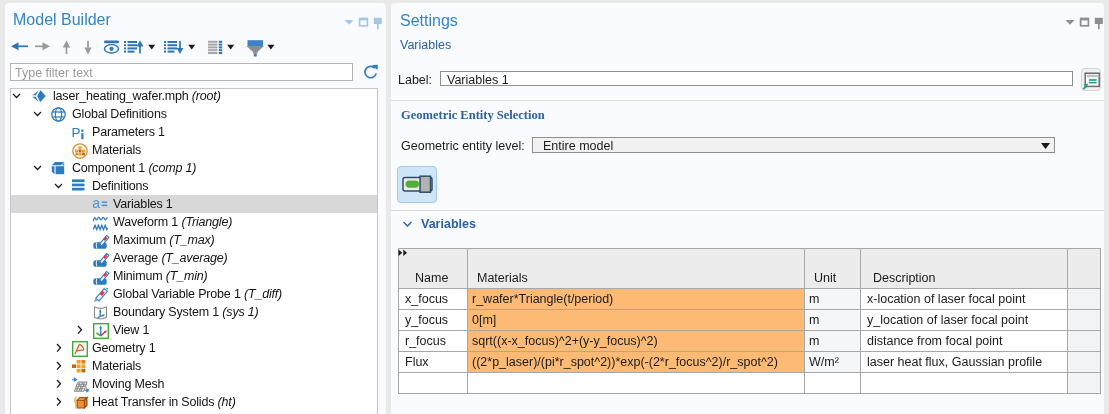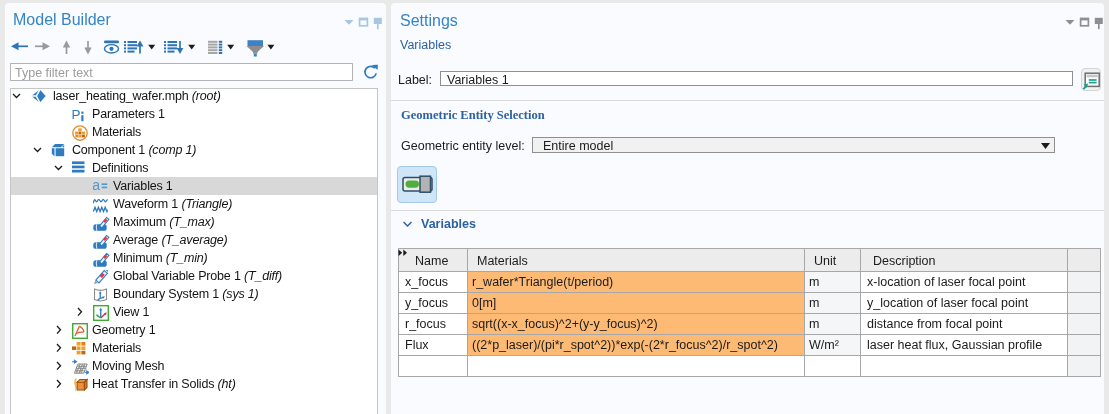--- a/index.html
+++ b/index.html
@@ -138,20 +138,38 @@
         </span>
         <span class="ticon" style="left:20px">
           <svg width="15" height="14" viewBox="0 0 15 14">
             <path d="M0.4 7 L8.8 0.4 L14.7 7 L8.8 13.7 Z" fill="#2e7bbf"></path>
             <path d="M0.2 7.1 L5.3 7.1 M5.3 7.1 L9 0.3 M5.3 7.1 L9 14" stroke="#ffffff" stroke-width="1.5" fill="none"></path>
           </svg>
         </span>
         <span class="tlabel" style="left:42px">laser_heating_wafer.mph <span class="it">(root)</span></span>
       </div>
       <div class="row" style="">
+        <span class="chev" style="left:22px">
+          <svg width="9" height="18" viewBox="0 0 9 18">
+            <path d="M1 7 L4.5 10.5 L8 7" fill="none" stroke="#1b1b1b" stroke-width="1.3"></path>
+          </svg>
+        </span>
+        <span class="ticon" style="left:40px">
+          <svg width="15" height="15" viewBox="0 0 15 15">
+            <g fill="none" stroke="#2e7bbf" stroke-width="1.25">
+              <circle cx="7.5" cy="7.5" r="6.7"></circle>
+              <ellipse cx="7.5" cy="7.5" rx="3.1" ry="6.7"></ellipse>
+              <line x1="1.2" y1="5" x2="13.8" y2="5"></line>
+              <line x1="1.2" y1="10" x2="13.8" y2="10"></line>
+            </g>
+          </svg>
+        </span>
+        <span class="tlabel" style="left:61px">Global Definitions</span>
+      </div>
+      <div class="row" style="">
         <span class="ticon" style="left:61px">
           <svg width="14" height="15" viewBox="0 0 14 15">
             <text x="-0.5" y="12" font-family="Liberation Sans" font-size="13.5" fill="#2e7bbf">P</text>
             <rect x="9.3" y="4.6" width="2.2" height="2.2" fill="#2e7bbf"></rect>
             <rect x="9.3" y="8.2" width="2.2" height="6" fill="#2e7bbf"></rect>
           </svg>
         </span>
         <span class="tlabel" style="left:81px">Parameters 1</span>
       </div>
       <div class="row" style="">
@@ -439,21 +457,21 @@
 <div class="abs" style="left:398px; top:248px;">
 <table style="border-collapse:collapse; table-layout:fixed; font-size:12.5px;">
   <colgroup>
     <col style="width:69px">
         <col style="width:337px">
         <col style="width:56px">
         <col style="width:207px">
         <col style="width:33px">
   </colgroup>
   <tbody>
-        <tr style="height:23px; background:#ececec;">
+        <tr style="height:40px; background:#ececec;">
     <td class="hc" style="padding-left:16px;">Name</td>
     <td class="hc" style="padding-left:9px;">Materials</td>
     <td class="hc" style="padding-left:9px;">Unit</td>
     <td class="hc" style="padding-left:12px;">Description</td>
     <td class="hc"></td>
   </tr>
   <tr>
     <td class="nc">x_focus</td>
           <td class="ec">r_wafer*Triangle(t/period)</td>
           <td class="uc">m</td>

